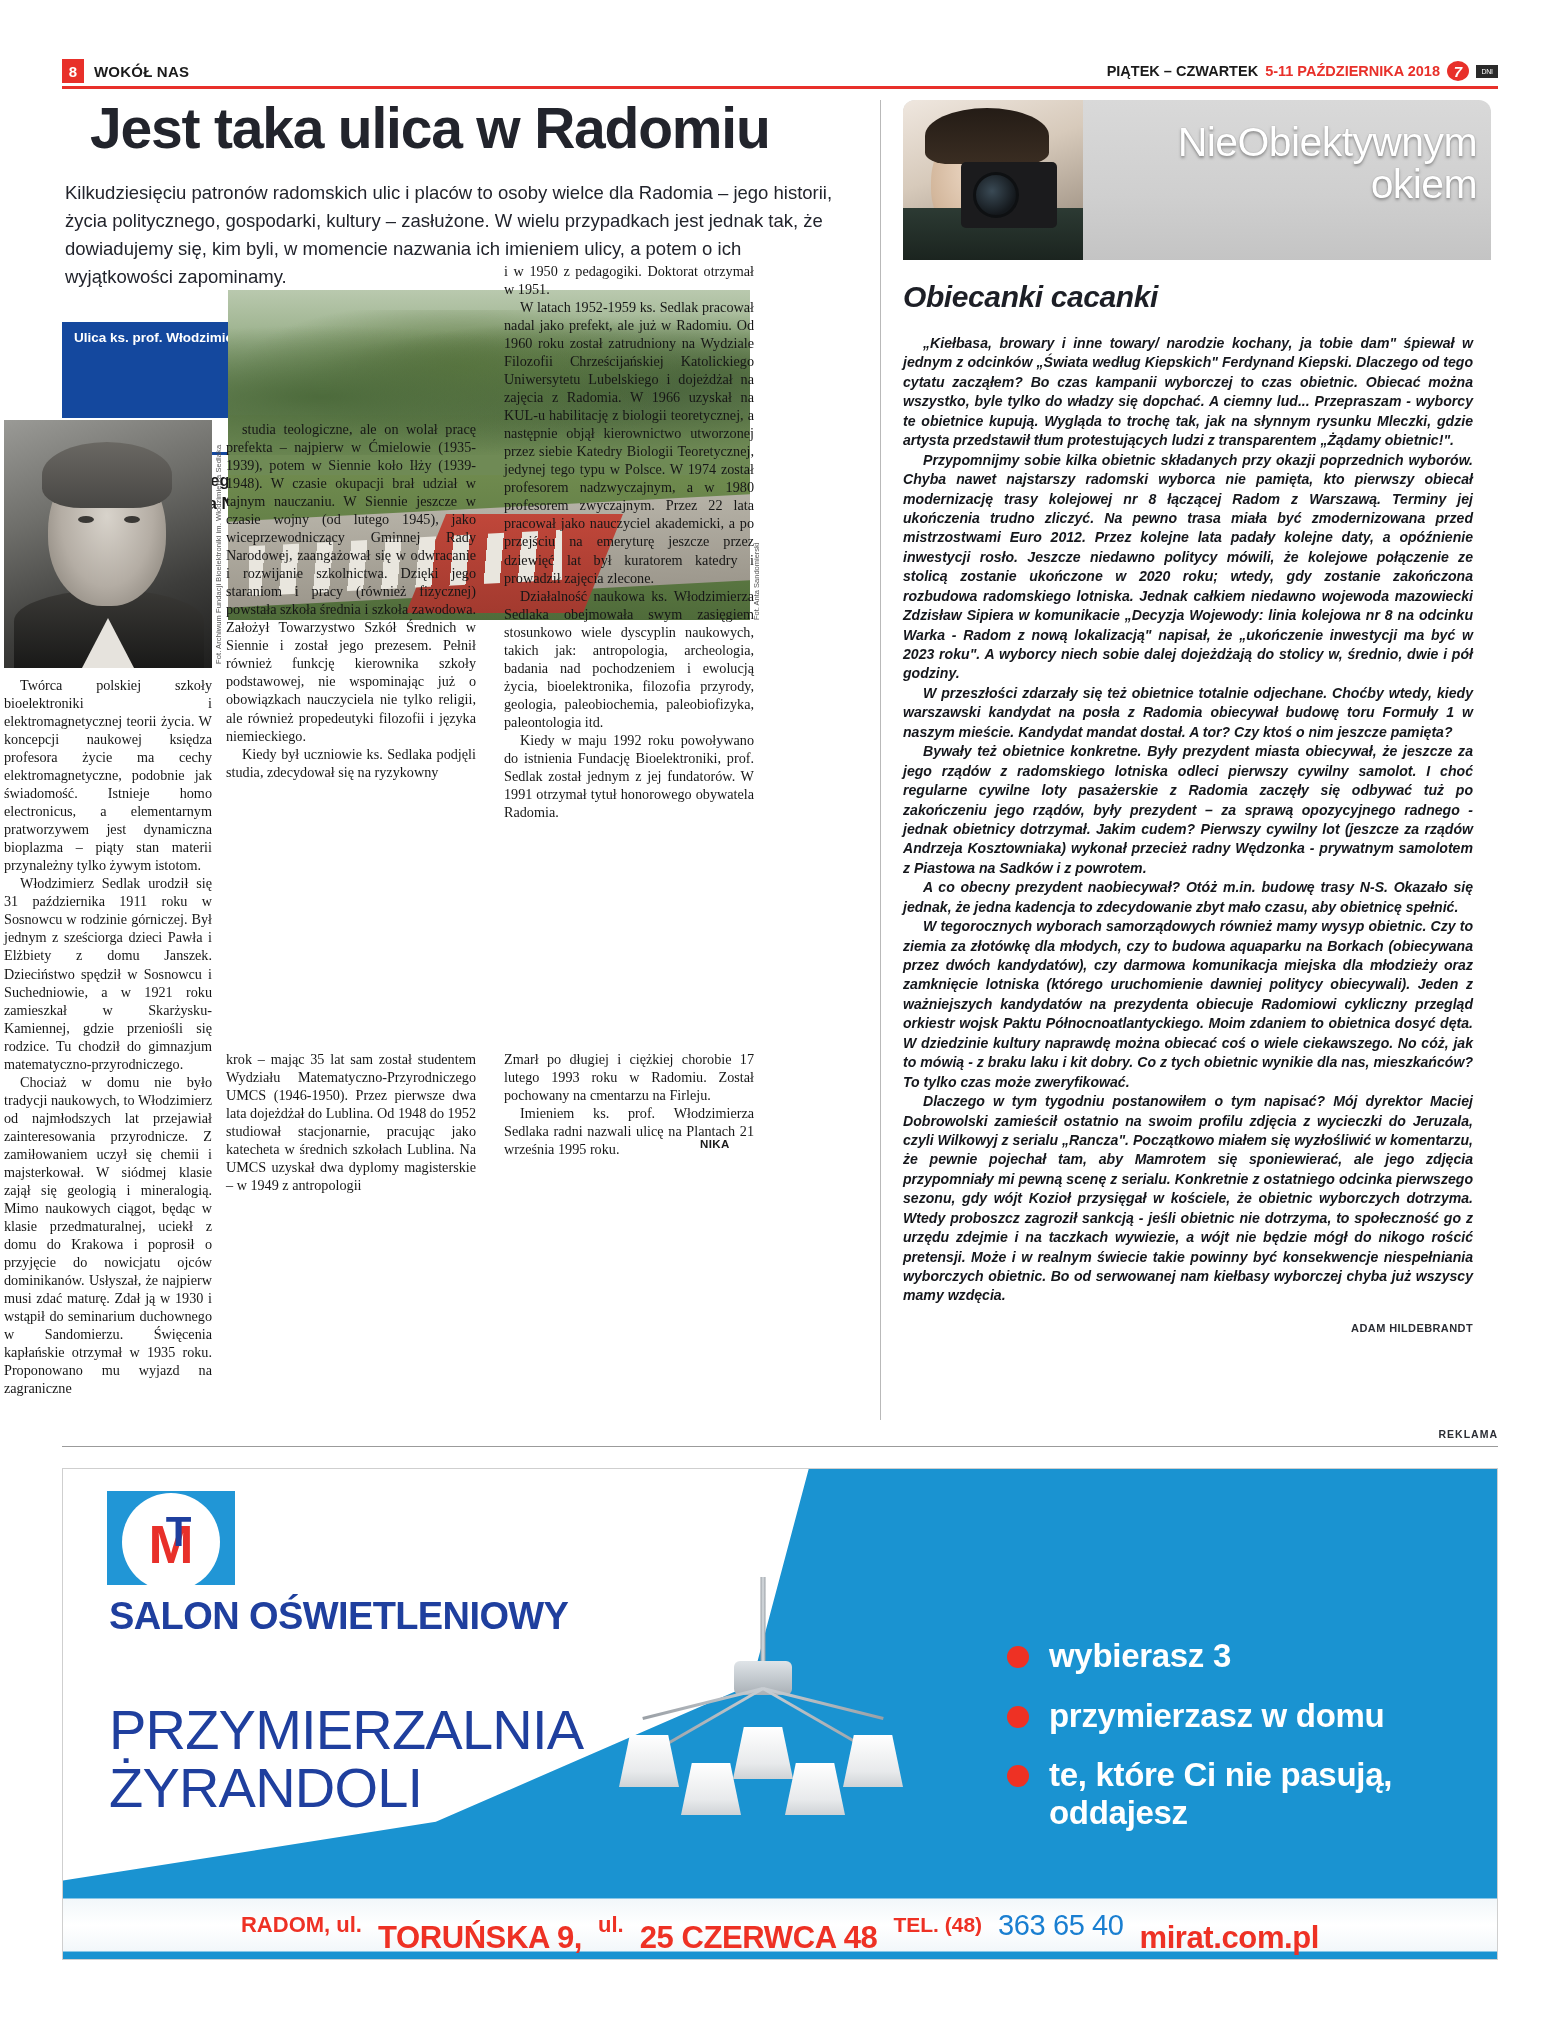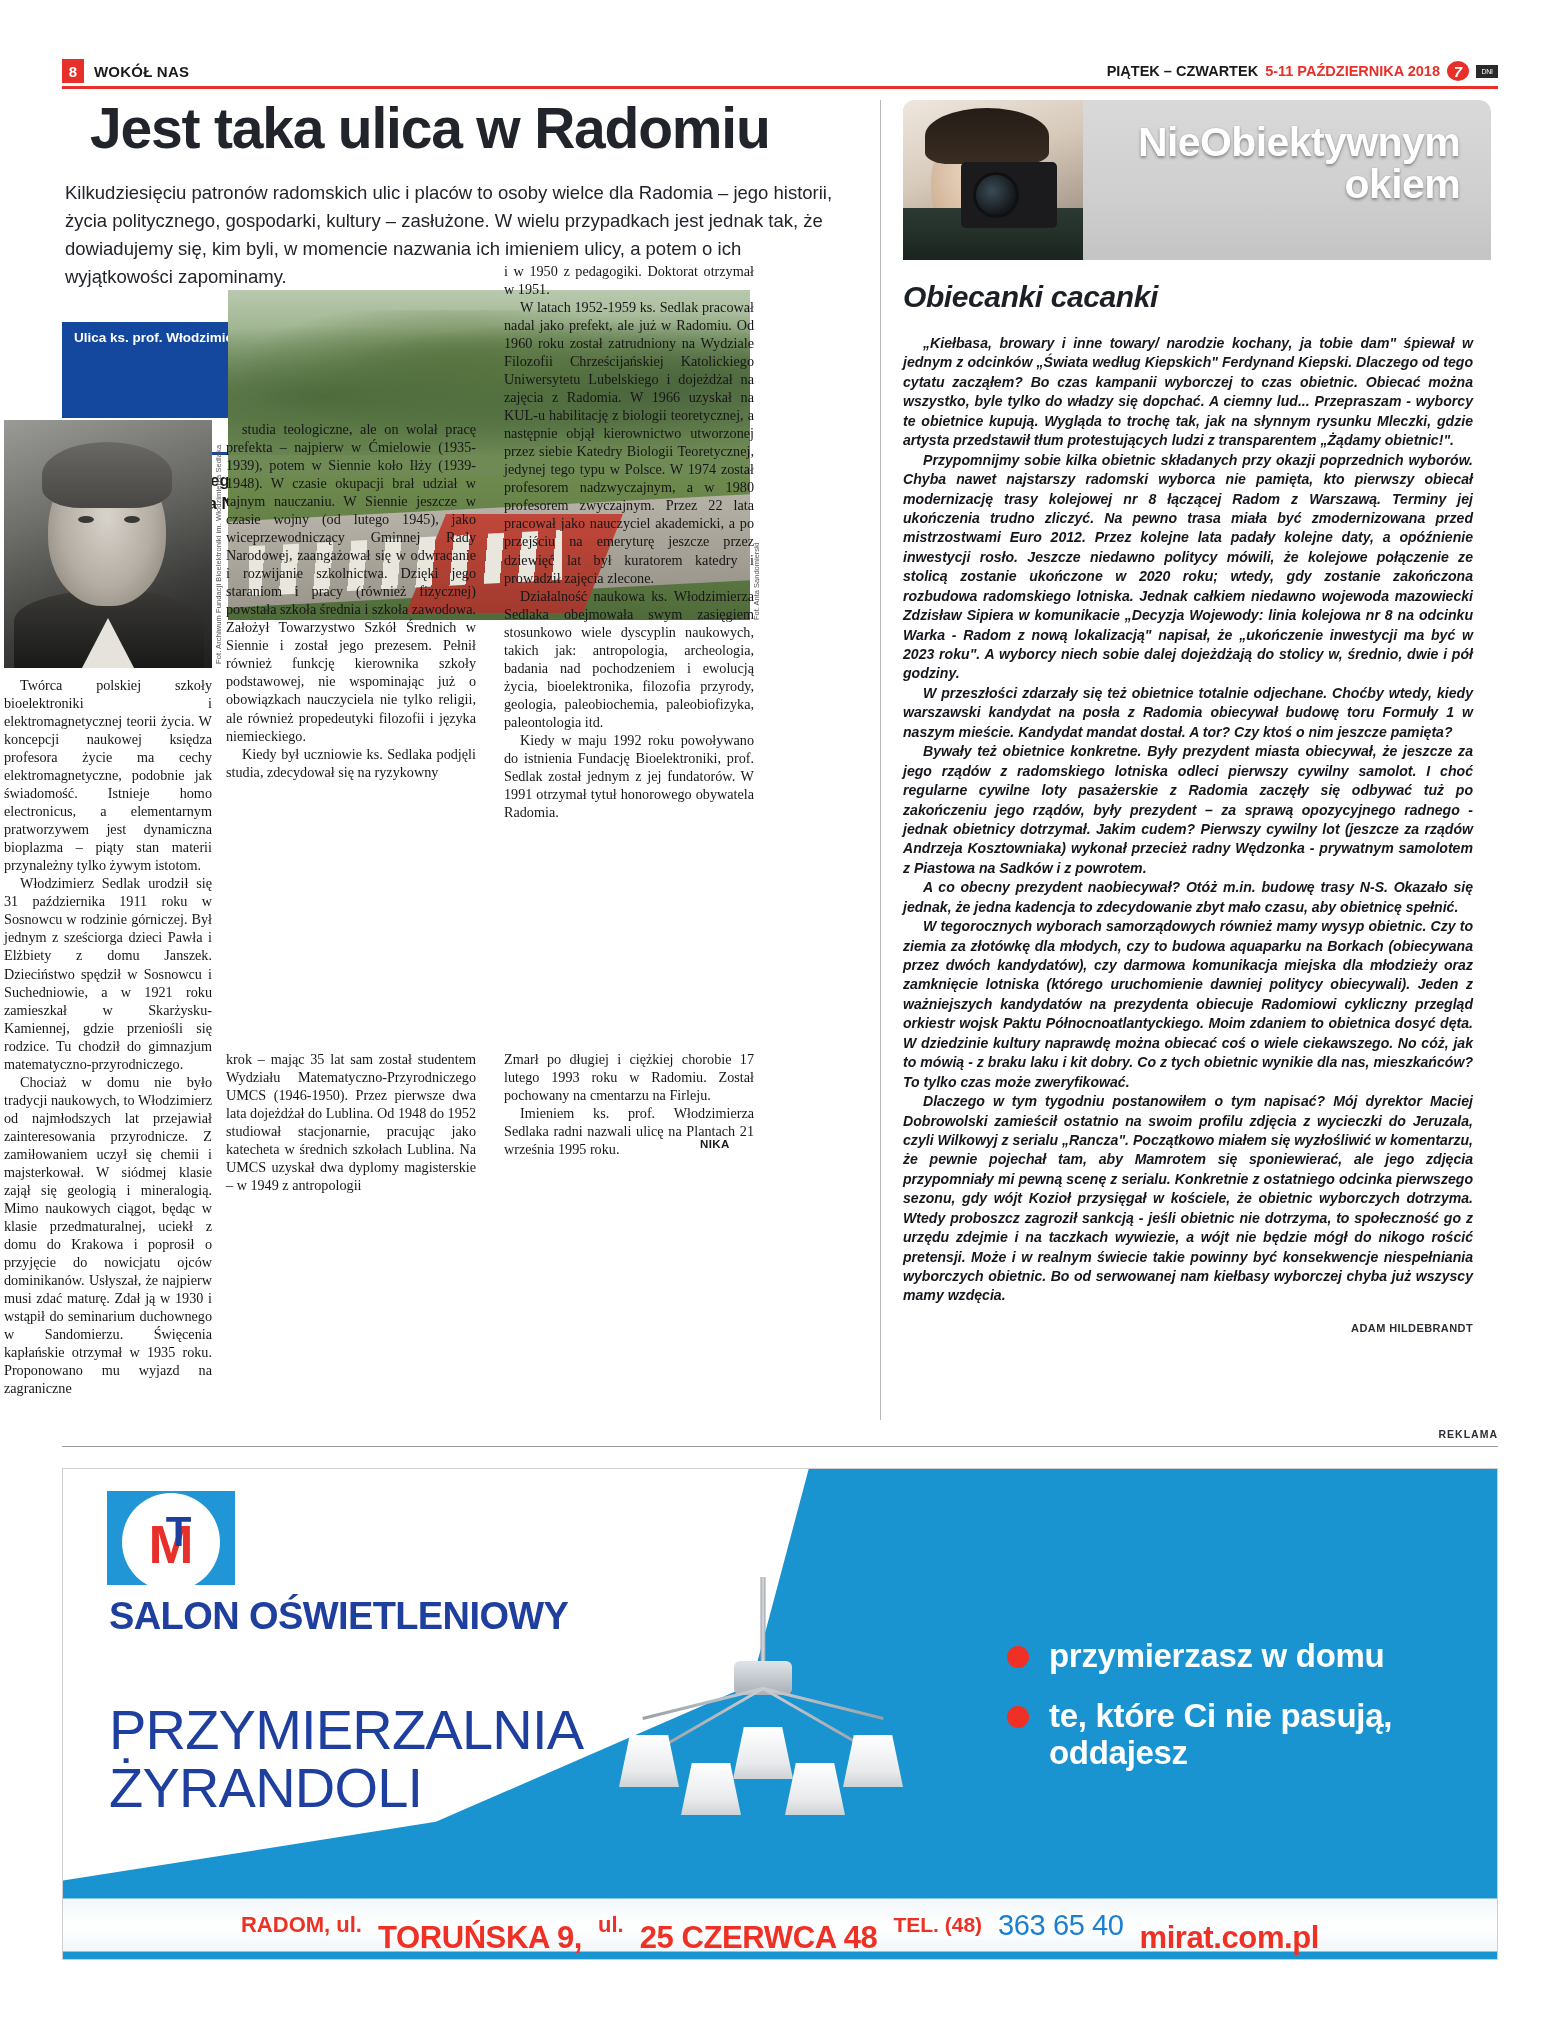--- a/index.html
+++ b/index.html
@@ -188,22 +188,22 @@
   .nob-lens {
     position: absolute; left: 12px; top: 10px; width: 46px; height: 46px;
     border-radius: 50%; background: radial-gradient(circle at 40% 40%, #3a4a55 0%, #14181c 70%);
     border: 3px solid #0e1012;
   }
   .nob-body {
     position: absolute; left: 0; bottom: 0; width: 180px; height: 52px;
     background: linear-gradient(180deg,#2c3a33 0%,#1b241f 100%);
   }
   .nob-title {
-    position: absolute; right: 31px; top: 22px; width: 420px;
-    text-align: right; color: #ffffff; font-weight: bold;
+    position: absolute; right: 14px; top: 22px; width: 420px;
+    text-align: right; color: #ffffff; font-weight: normal;
     font-size: 41px; line-height: 1.02; letter-spacing: -.6px;
     text-shadow: 0 2px 3px rgba(80,80,80,.55), 0 0 1px rgba(0,0,0,.3);
   }
   .nob-subhead {
     margin-left: 22px; margin-top: 20px; width: 588px;
     font-size: 30px; font-weight: bold; font-style: italic; color: #1d1f26;
     letter-spacing: -.4px;
   }
   .nob-body-text {
     margin-left: 22px; margin-top: 20px; width: 570px;
@@ -438,20 +438,24 @@
       <div class="ch-shade" style="left:16px; top:158px;"></div>
       <div class="ch-shade" style="left:78px; top:186px;"></div>
       <div class="ch-shade" style="left:130px; top:150px;"></div>
       <div class="ch-shade" style="left:182px; top:186px;"></div>
       <div class="ch-shade" style="left:240px; top:158px;"></div>
     </div>
 
     <div class="ad-bullets">
       <div class="ad-bullet">
         <div class="ad-dot"></div>
+        <div class="ad-btext">wybierasz 3</div>
+      </div>
+      <div class="ad-bullet">
+        <div class="ad-dot"></div>
         <div class="ad-btext">przymierzasz w domu</div>
       </div>
       <div class="ad-bullet">
         <div class="ad-dot"></div>
         <div class="ad-btext" style="white-space:pre-line;">te, które Ci nie pasują,
 oddajesz</div>
       </div>
     </div>
 
     <div class="ad-footer">

